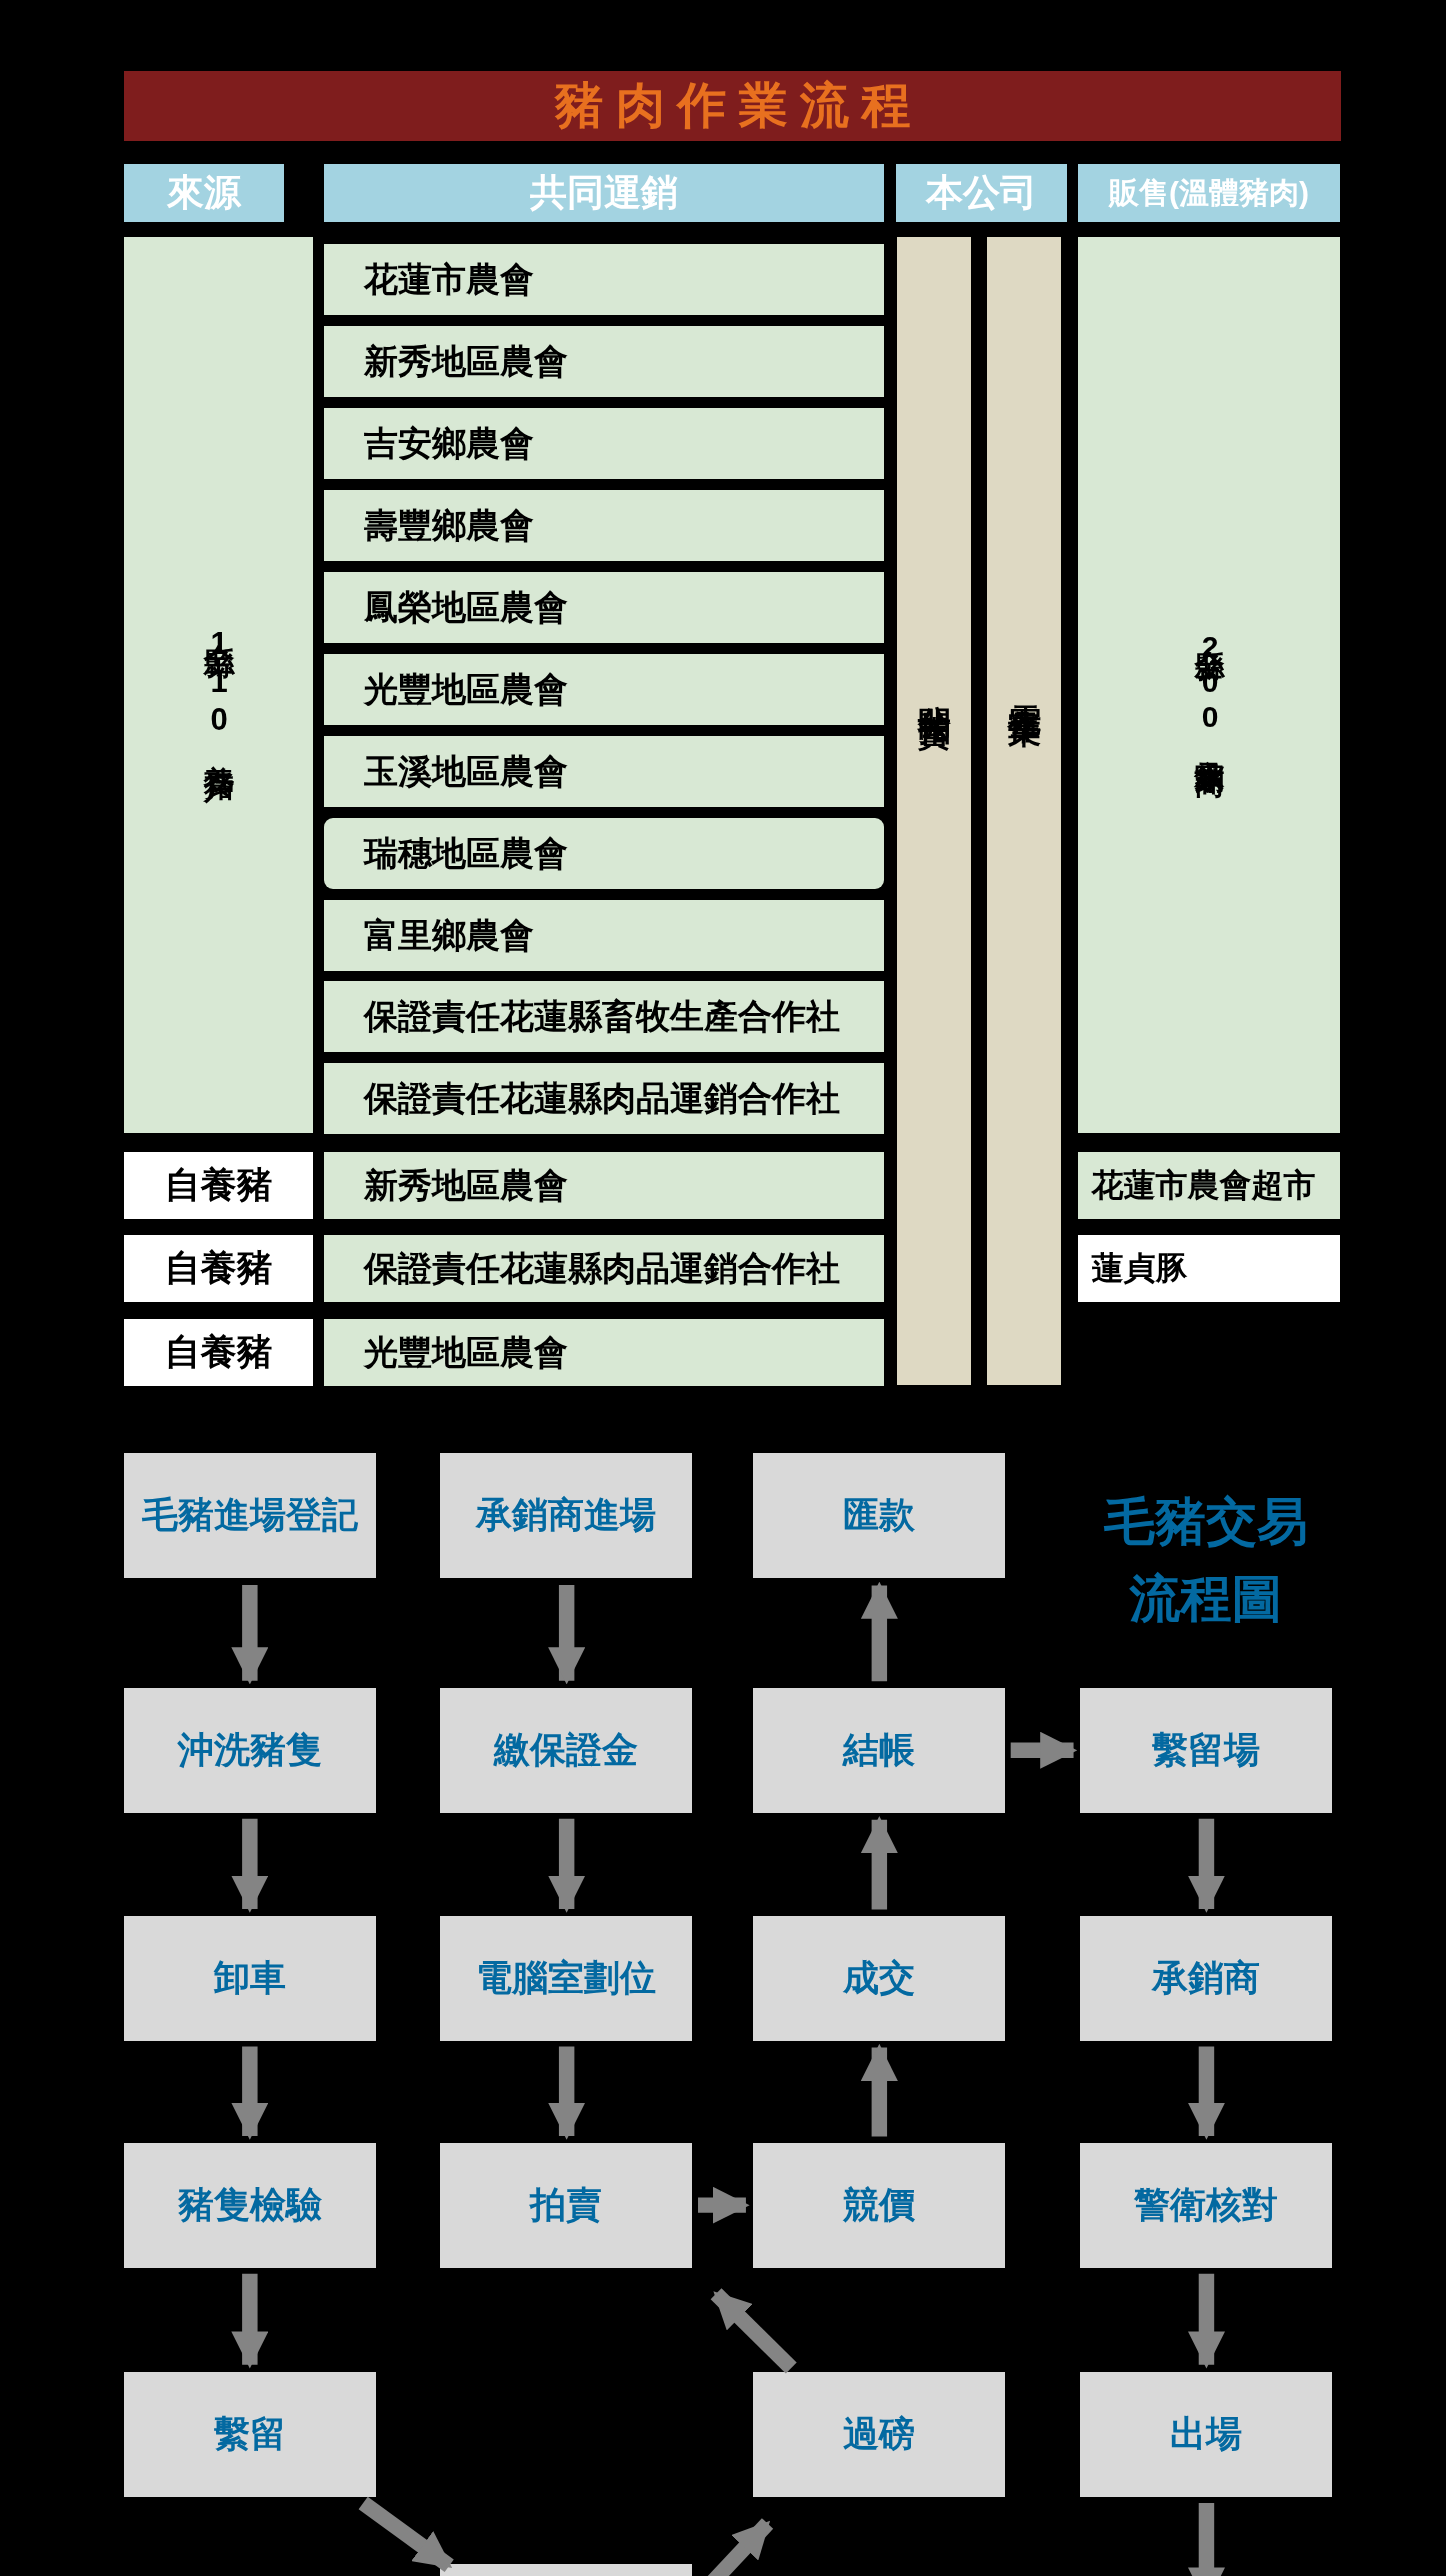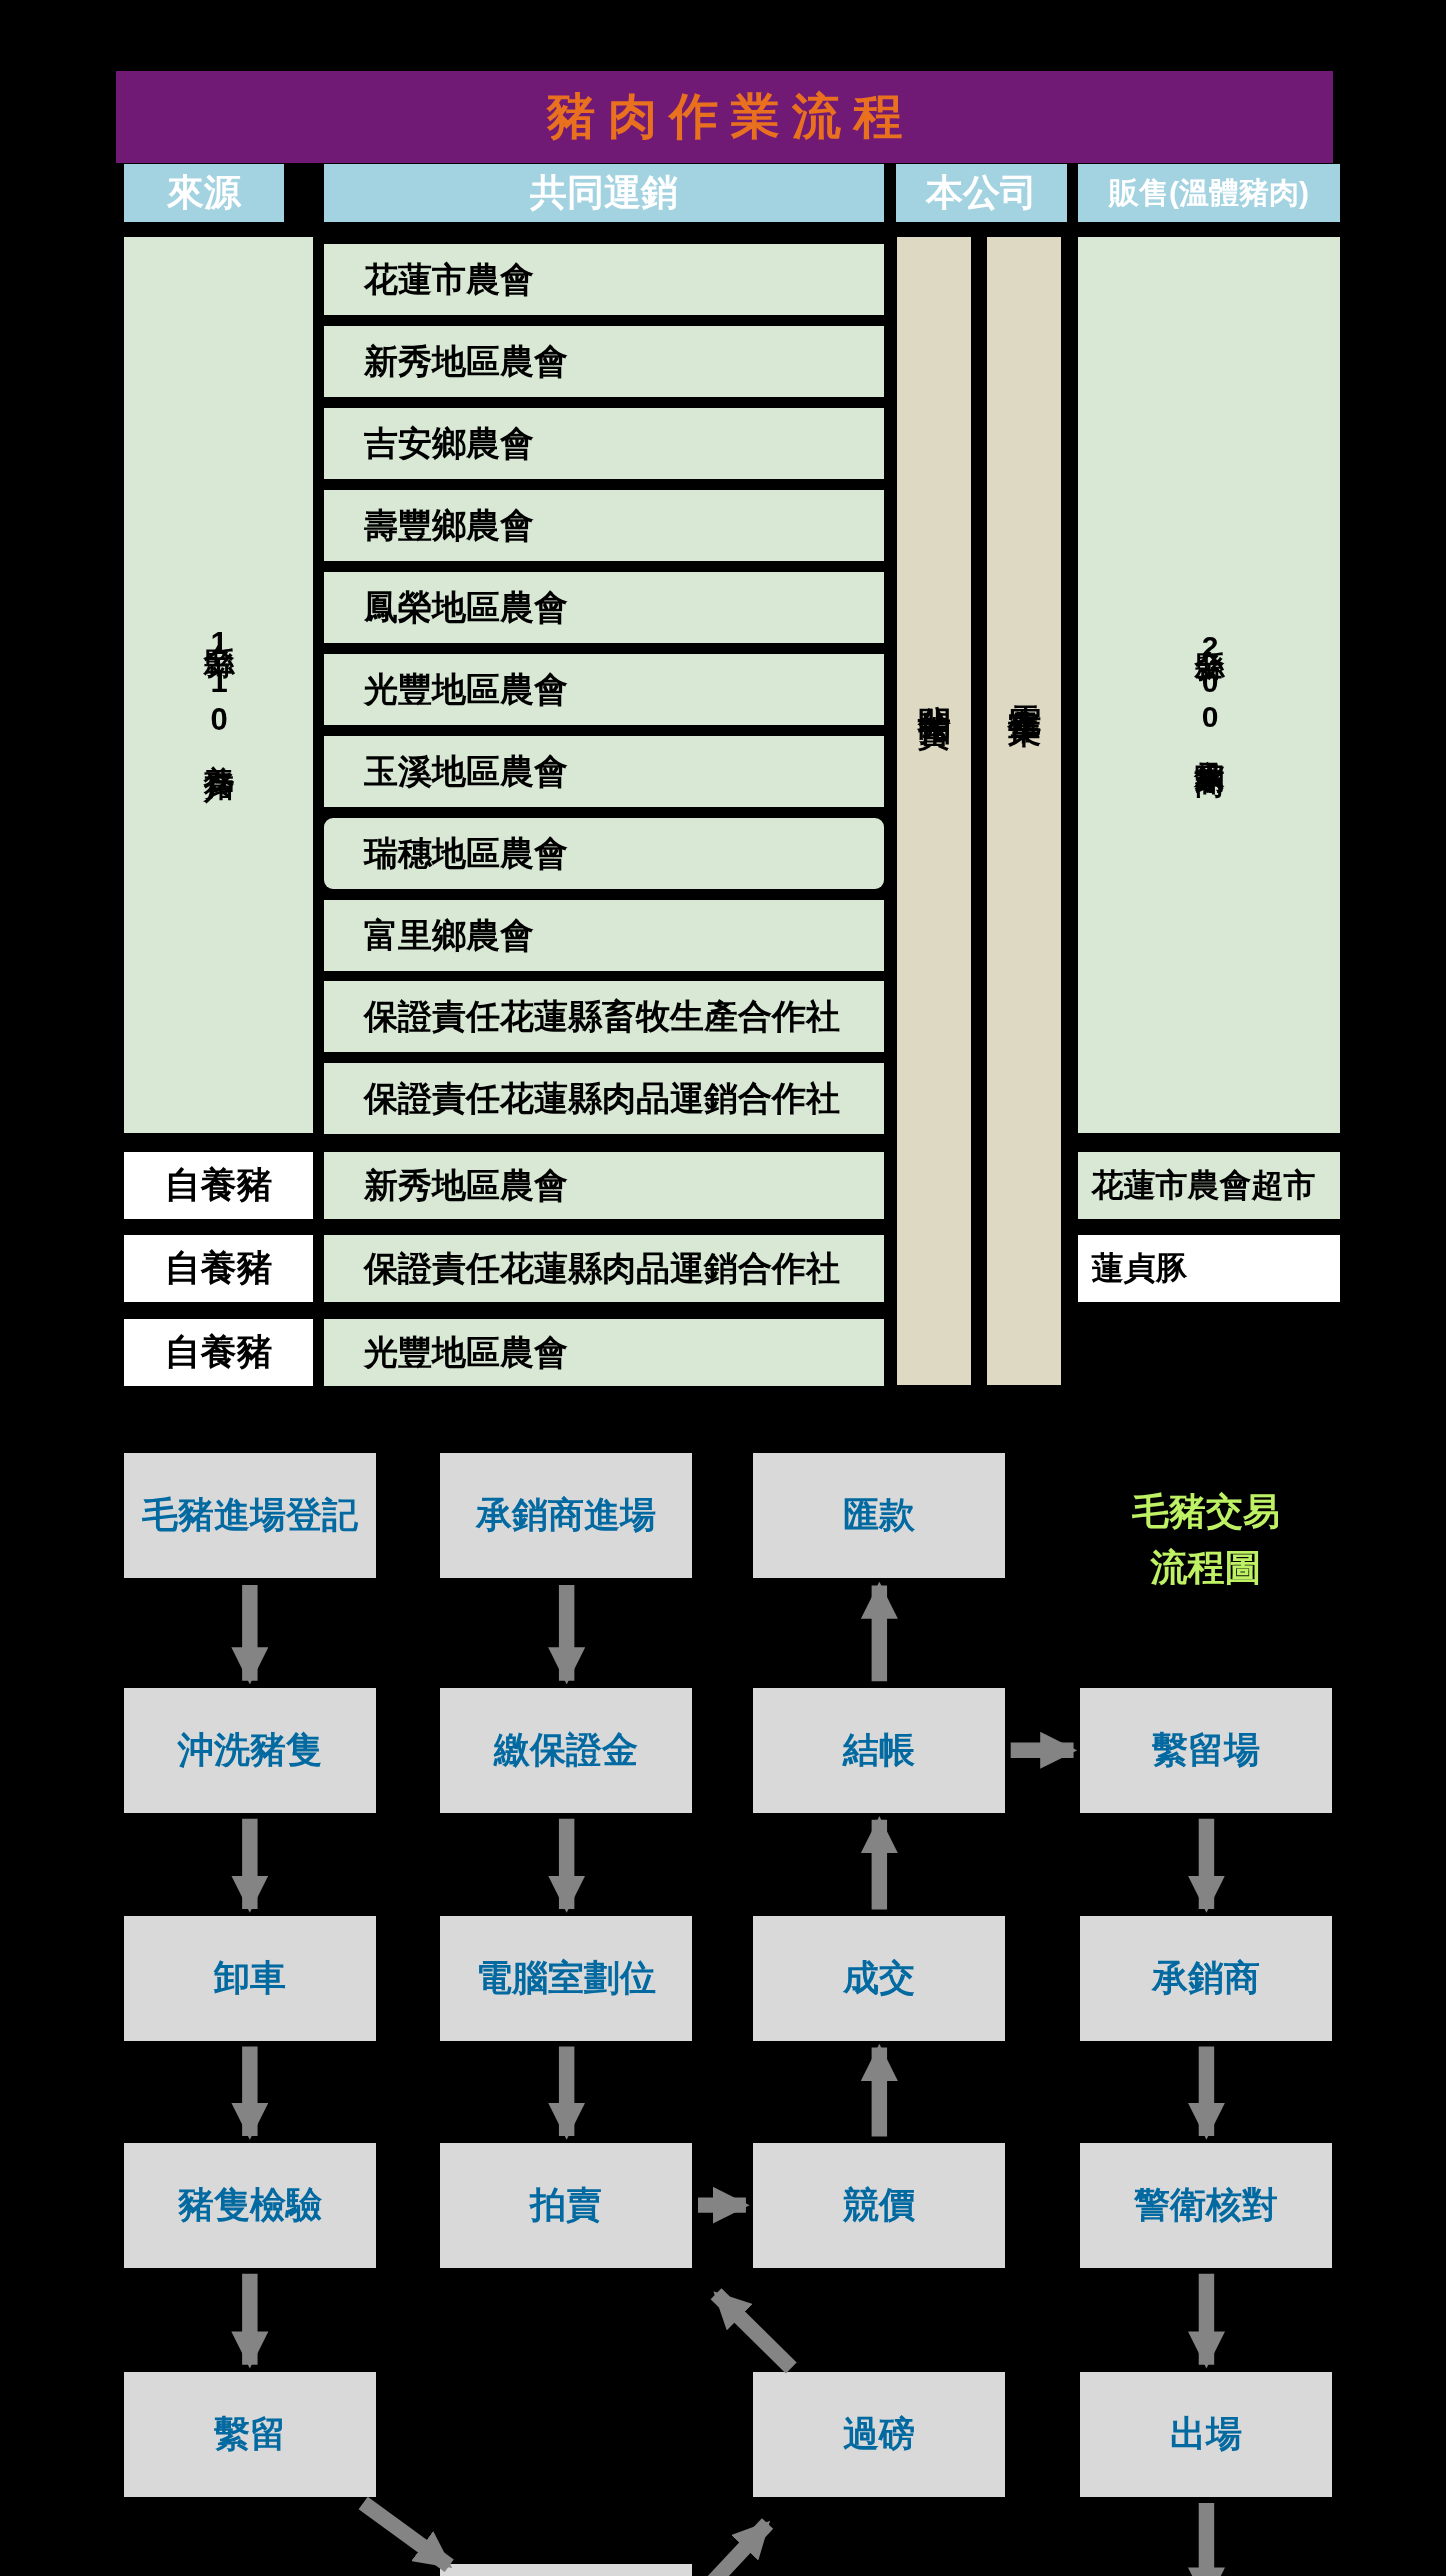--- a/index.html
+++ b/index.html
@@ -9,22 +9,22 @@
     position: relative;
     width: 1446px;
     height: 2785px;
     background: #000000;
     overflow: hidden;
   }
   .abs { position: absolute; }
 
   
   .banner {
-    left: 116px; top: 71px; width: 1217px; height: 92px;
-    background: #701a75;
+    left: 124px; top: 71px; width: 1217px; height: 70px;
+    background: #7f1d1d;
     display: flex; align-items: center; justify-content: center;
     font-size: 49px; font-weight: bold; letter-spacing: 12.4px; text-indent: 12.4px;
     color: #e8701f;
   }
 
   
   .header-cell {
     top: 164px; height: 58px;
     background: #a3d3e1; color: #ffffff;
     display: flex; align-items: center; justify-content: center;
@@ -81,21 +81,21 @@
 
   
   .flow-box {
     width: 252px; height: 125px;
     background: #d9d9d9; color: #0369a1;
     display: flex; align-items: center; justify-content: center;
     font-weight: bold; font-size: 36px;
   }
   .flow-title {
     left: 1080px; top: 1484px; width: 252px;
-    color: #bef264; font-weight: bold; font-size: 37px;
+    color: #0369a1; font-weight: bold; font-size: 51px;
     line-height: 1.5; text-align: center;
   }
   .arrows { left: 0; top: 0; pointer-events: none; }
 </style>
 </head>
 <body>
 
 <div class="stage">
 
   <div class="abs banner">

